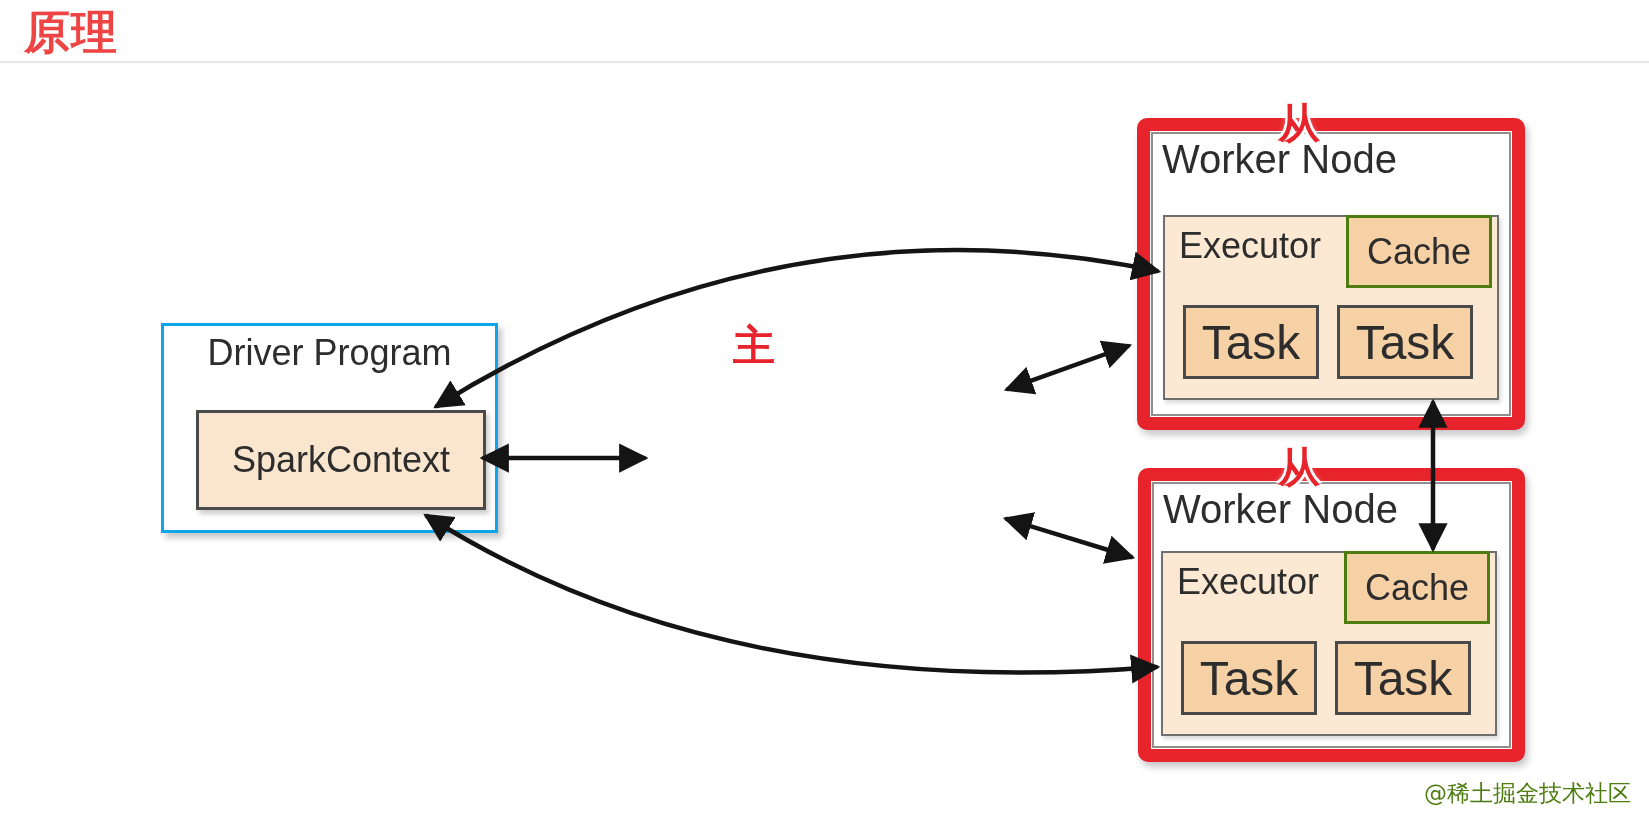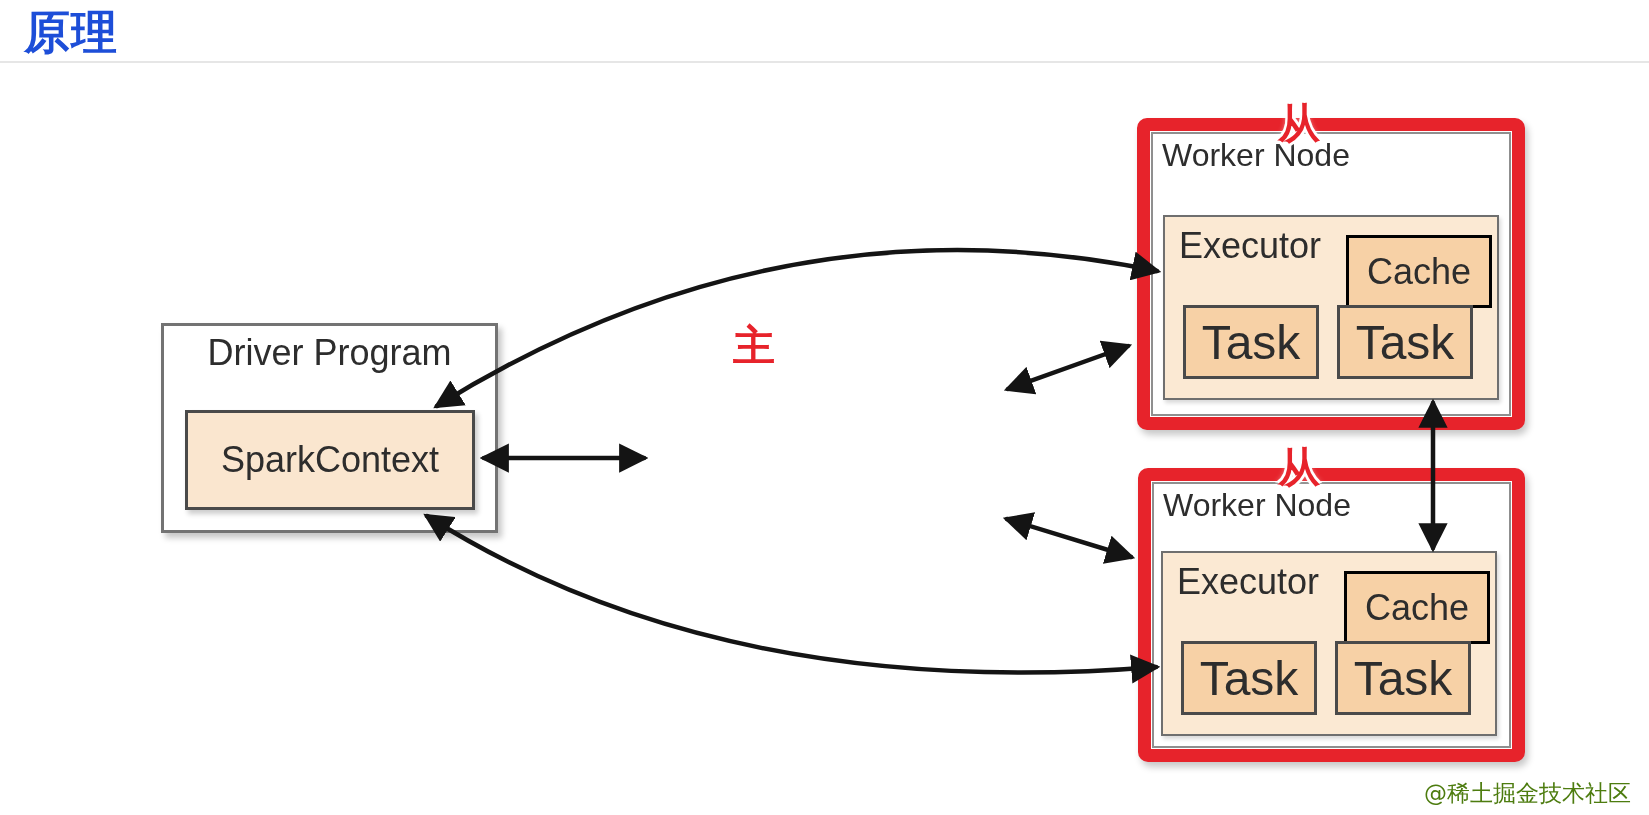--- a/index.html
+++ b/index.html
@@ -14,49 +14,49 @@
     background: #ffffff;
     overflow: hidden;
   }
 
   
   .page-title {
     position: absolute;
     left: 24px; top: 2px;
     font-size: 46px;
     font-weight: 800;
-    color: #1d4ed8;
+    color: #ef4444;
     letter-spacing: 1px;
   }
   .title-divider {
     position: absolute;
     left: 0; top: 61px;
     width: 1649px; height: 0;
     border-top: 2px solid #e6e6e6;
   }
 
   
   .driver-box {
     position: absolute;
     left: 161px; top: 323px;
     width: 331px; height: 204px;
     background: #ffffff;
-    border: 3px solid #737373;
+    border: 3px solid #0ea5e9;
     box-shadow: 4px 5px 6px rgba(0,0,0,0.22);
   }
   .driver-title {
     position: absolute;
     left: 0; top: 6px; width: 100%;
     text-align: center;
     font-size: 36px;
     color: #2d2d2d;
   }
   .sparkcontext-box {
     position: absolute;
-    left: 21px; top: 84px;
+    left: 32px; top: 84px;
     width: 284px; height: 94px;
     background: #fae6cf;
     border: 3px solid #4a4a4a;
     display: flex; align-items: center; justify-content: center;
     font-size: 36px;
     color: #2d2d2d;
     box-shadow: 3px 4px 5px rgba(0,0,0,0.20);
   }
 
   
@@ -97,21 +97,21 @@
   .worker-1 { left: 1137px; top: 118px; width: 362px; height: 286px; }
   .worker-2 { left: 1138px; top: 468px; width: 361px; height: 268px; }
   .worker-inner {
     position: absolute; inset: 1px;
     border: 2px solid #8f8f8f;
     background: #ffffff;
   }
   .worker-title {
     position: absolute;
     left: 12px; top: 6px;
-    font-size: 32px;
+    font-size: 40px;
     color: #2d2d2d;
   }
   .executor-box {
     position: absolute;
     width: 332px; height: 181px;
     background: #fbe9d3;
     border: 2px solid #6f6f6f;
     box-shadow: 2px 3px 4px rgba(0,0,0,0.15);
   }
   .worker-1 .executor-box { left: 13px; top: 84px; }
@@ -120,25 +120,24 @@
     position: absolute;
     left: 14px; top: 8px;
     font-size: 36px;
     color: #2d2d2d;
   }
   .cache-box {
     position: absolute;
     left: 181px; top: -2px;
     width: 140px; height: 67px;
     background: #f7d1a6;
-    border: 3px solid #000000;
-    display: flex; align-items: center; justify-content: center;
-    font-size: 36px;
-    color: #2d2d2d;
-    margin-top: 20px;
+    border: 3px solid #4d7c0f;
+    display: flex; align-items: center; justify-content: center;
+    font-size: 36px;
+    color: #2d2d2d;
   }
   .task-box {
     position: absolute;
     width: 130px; height: 68px;
     background: #f7d1a6;
     border: 3px solid #4a4a4a;
     display: flex; align-items: center; justify-content: center;
     font-size: 48px;
     color: #2d2d2d;
   }

